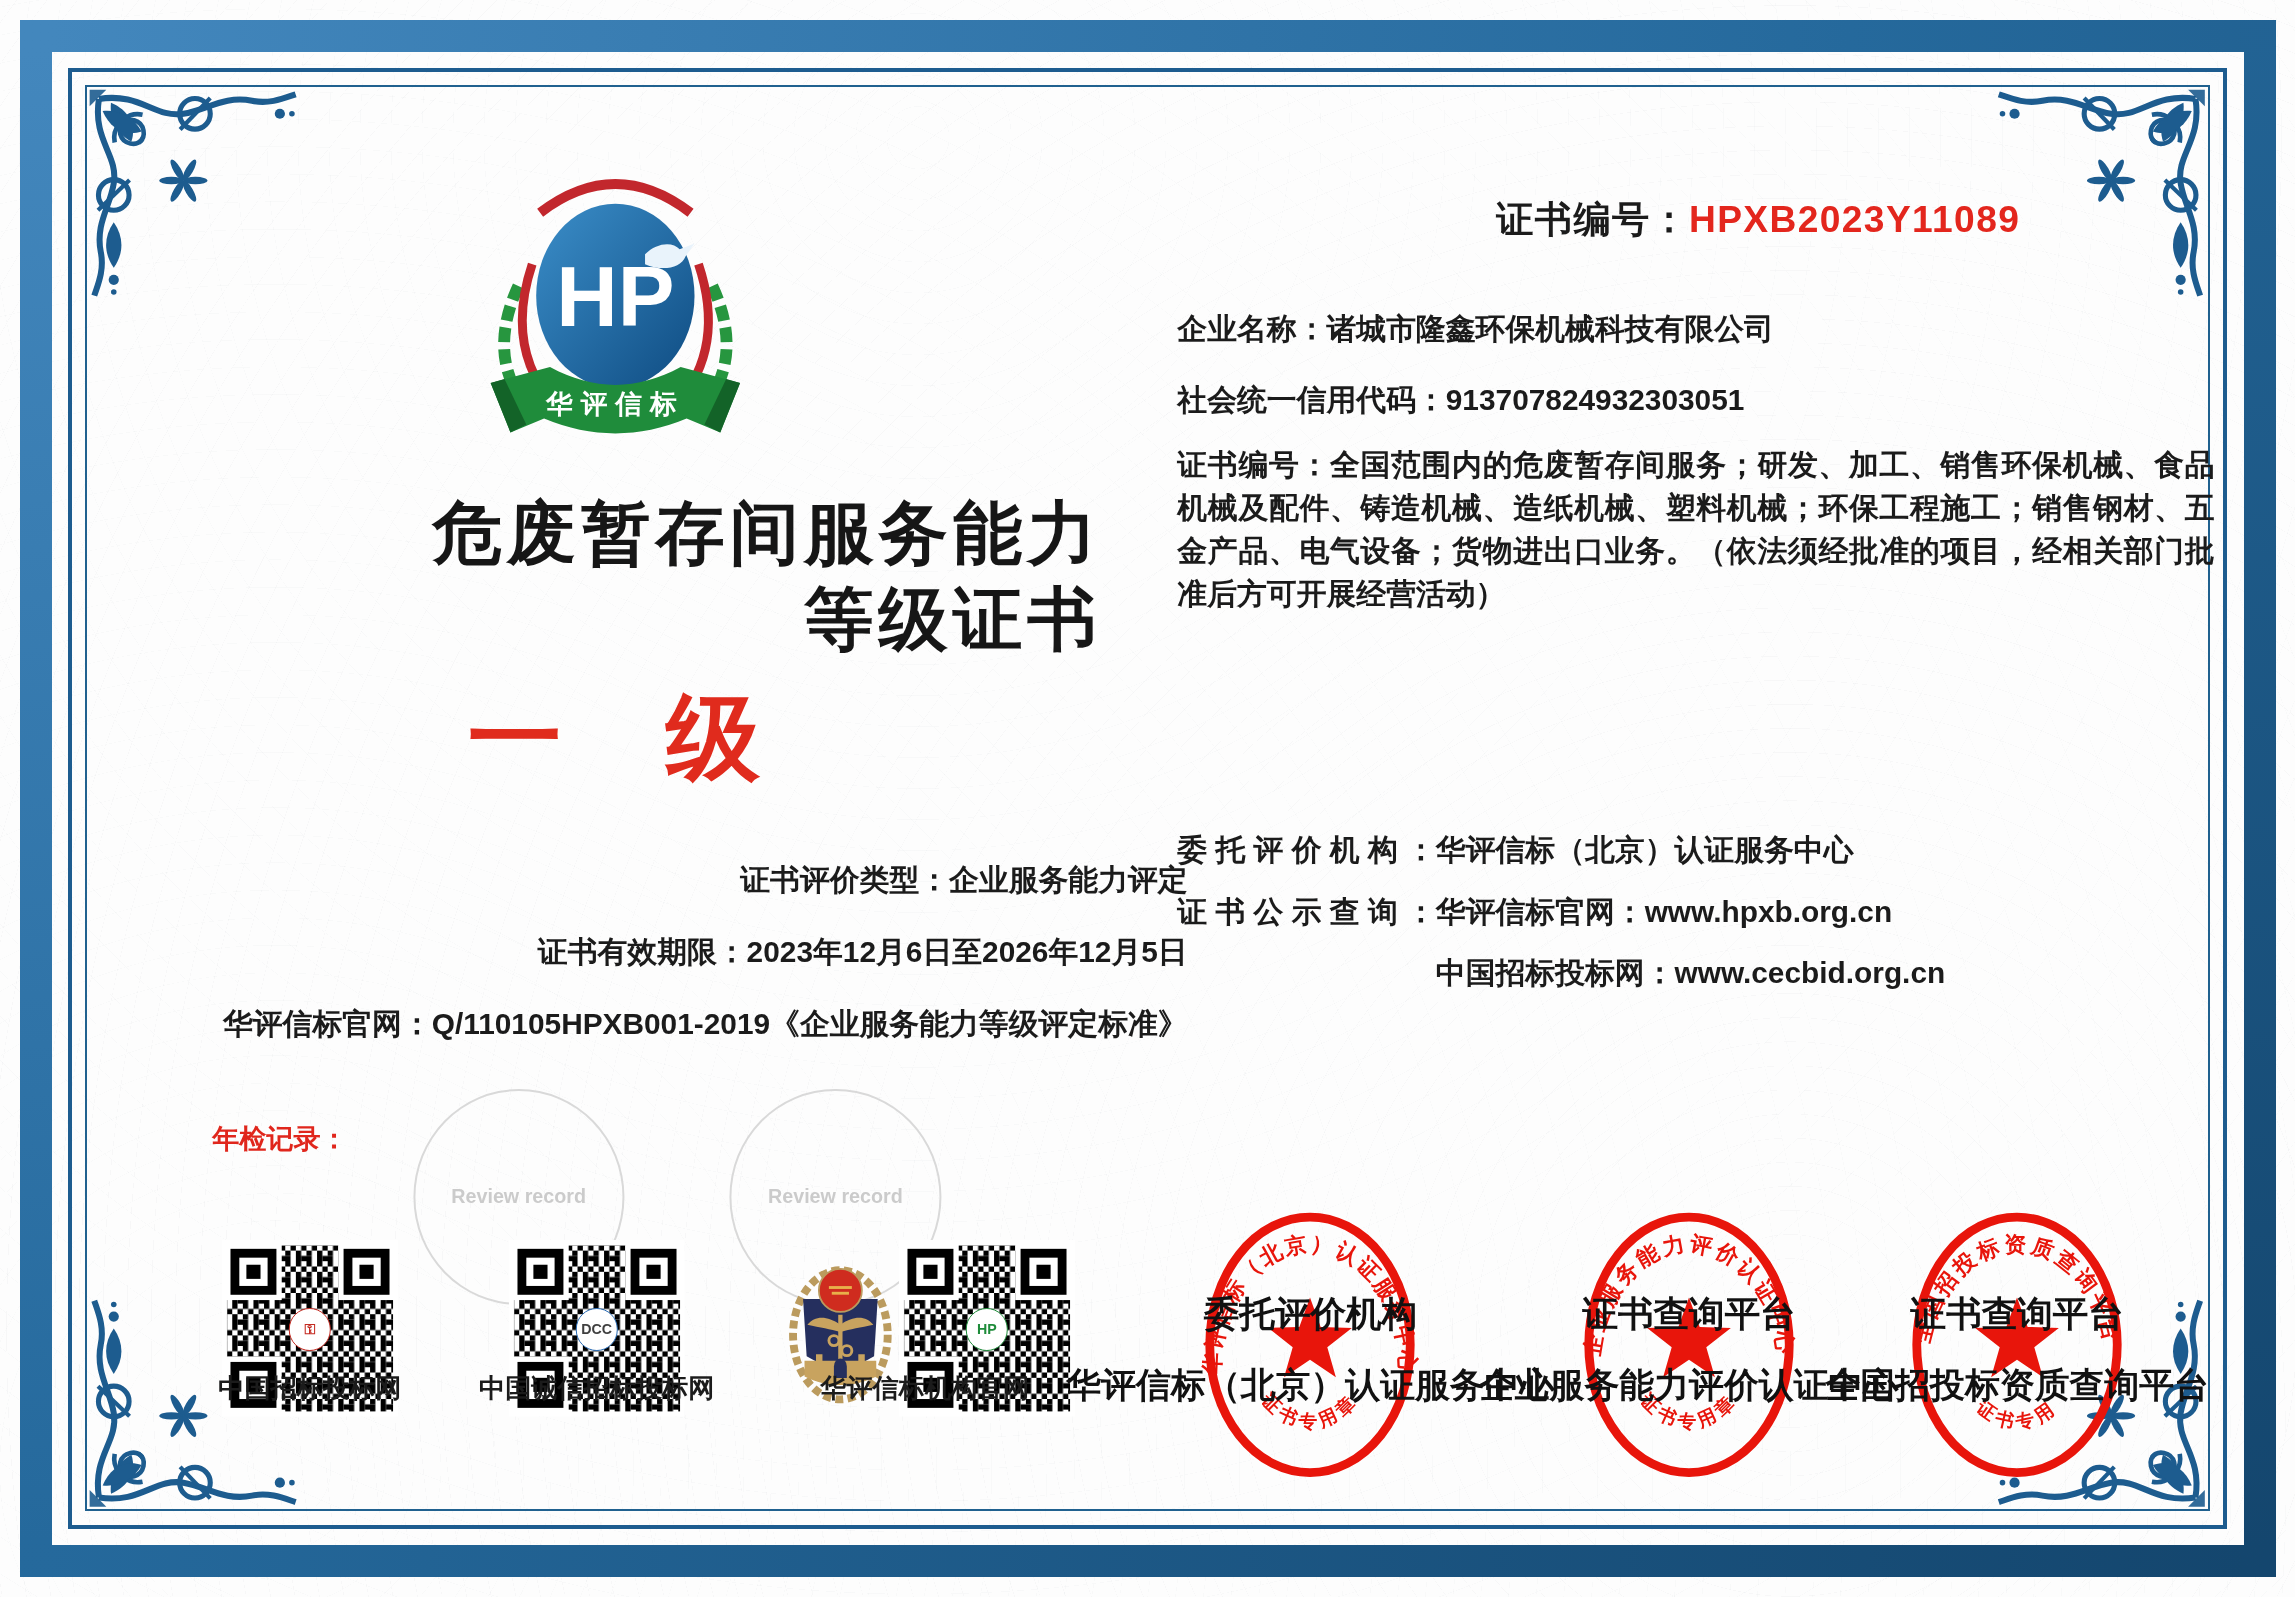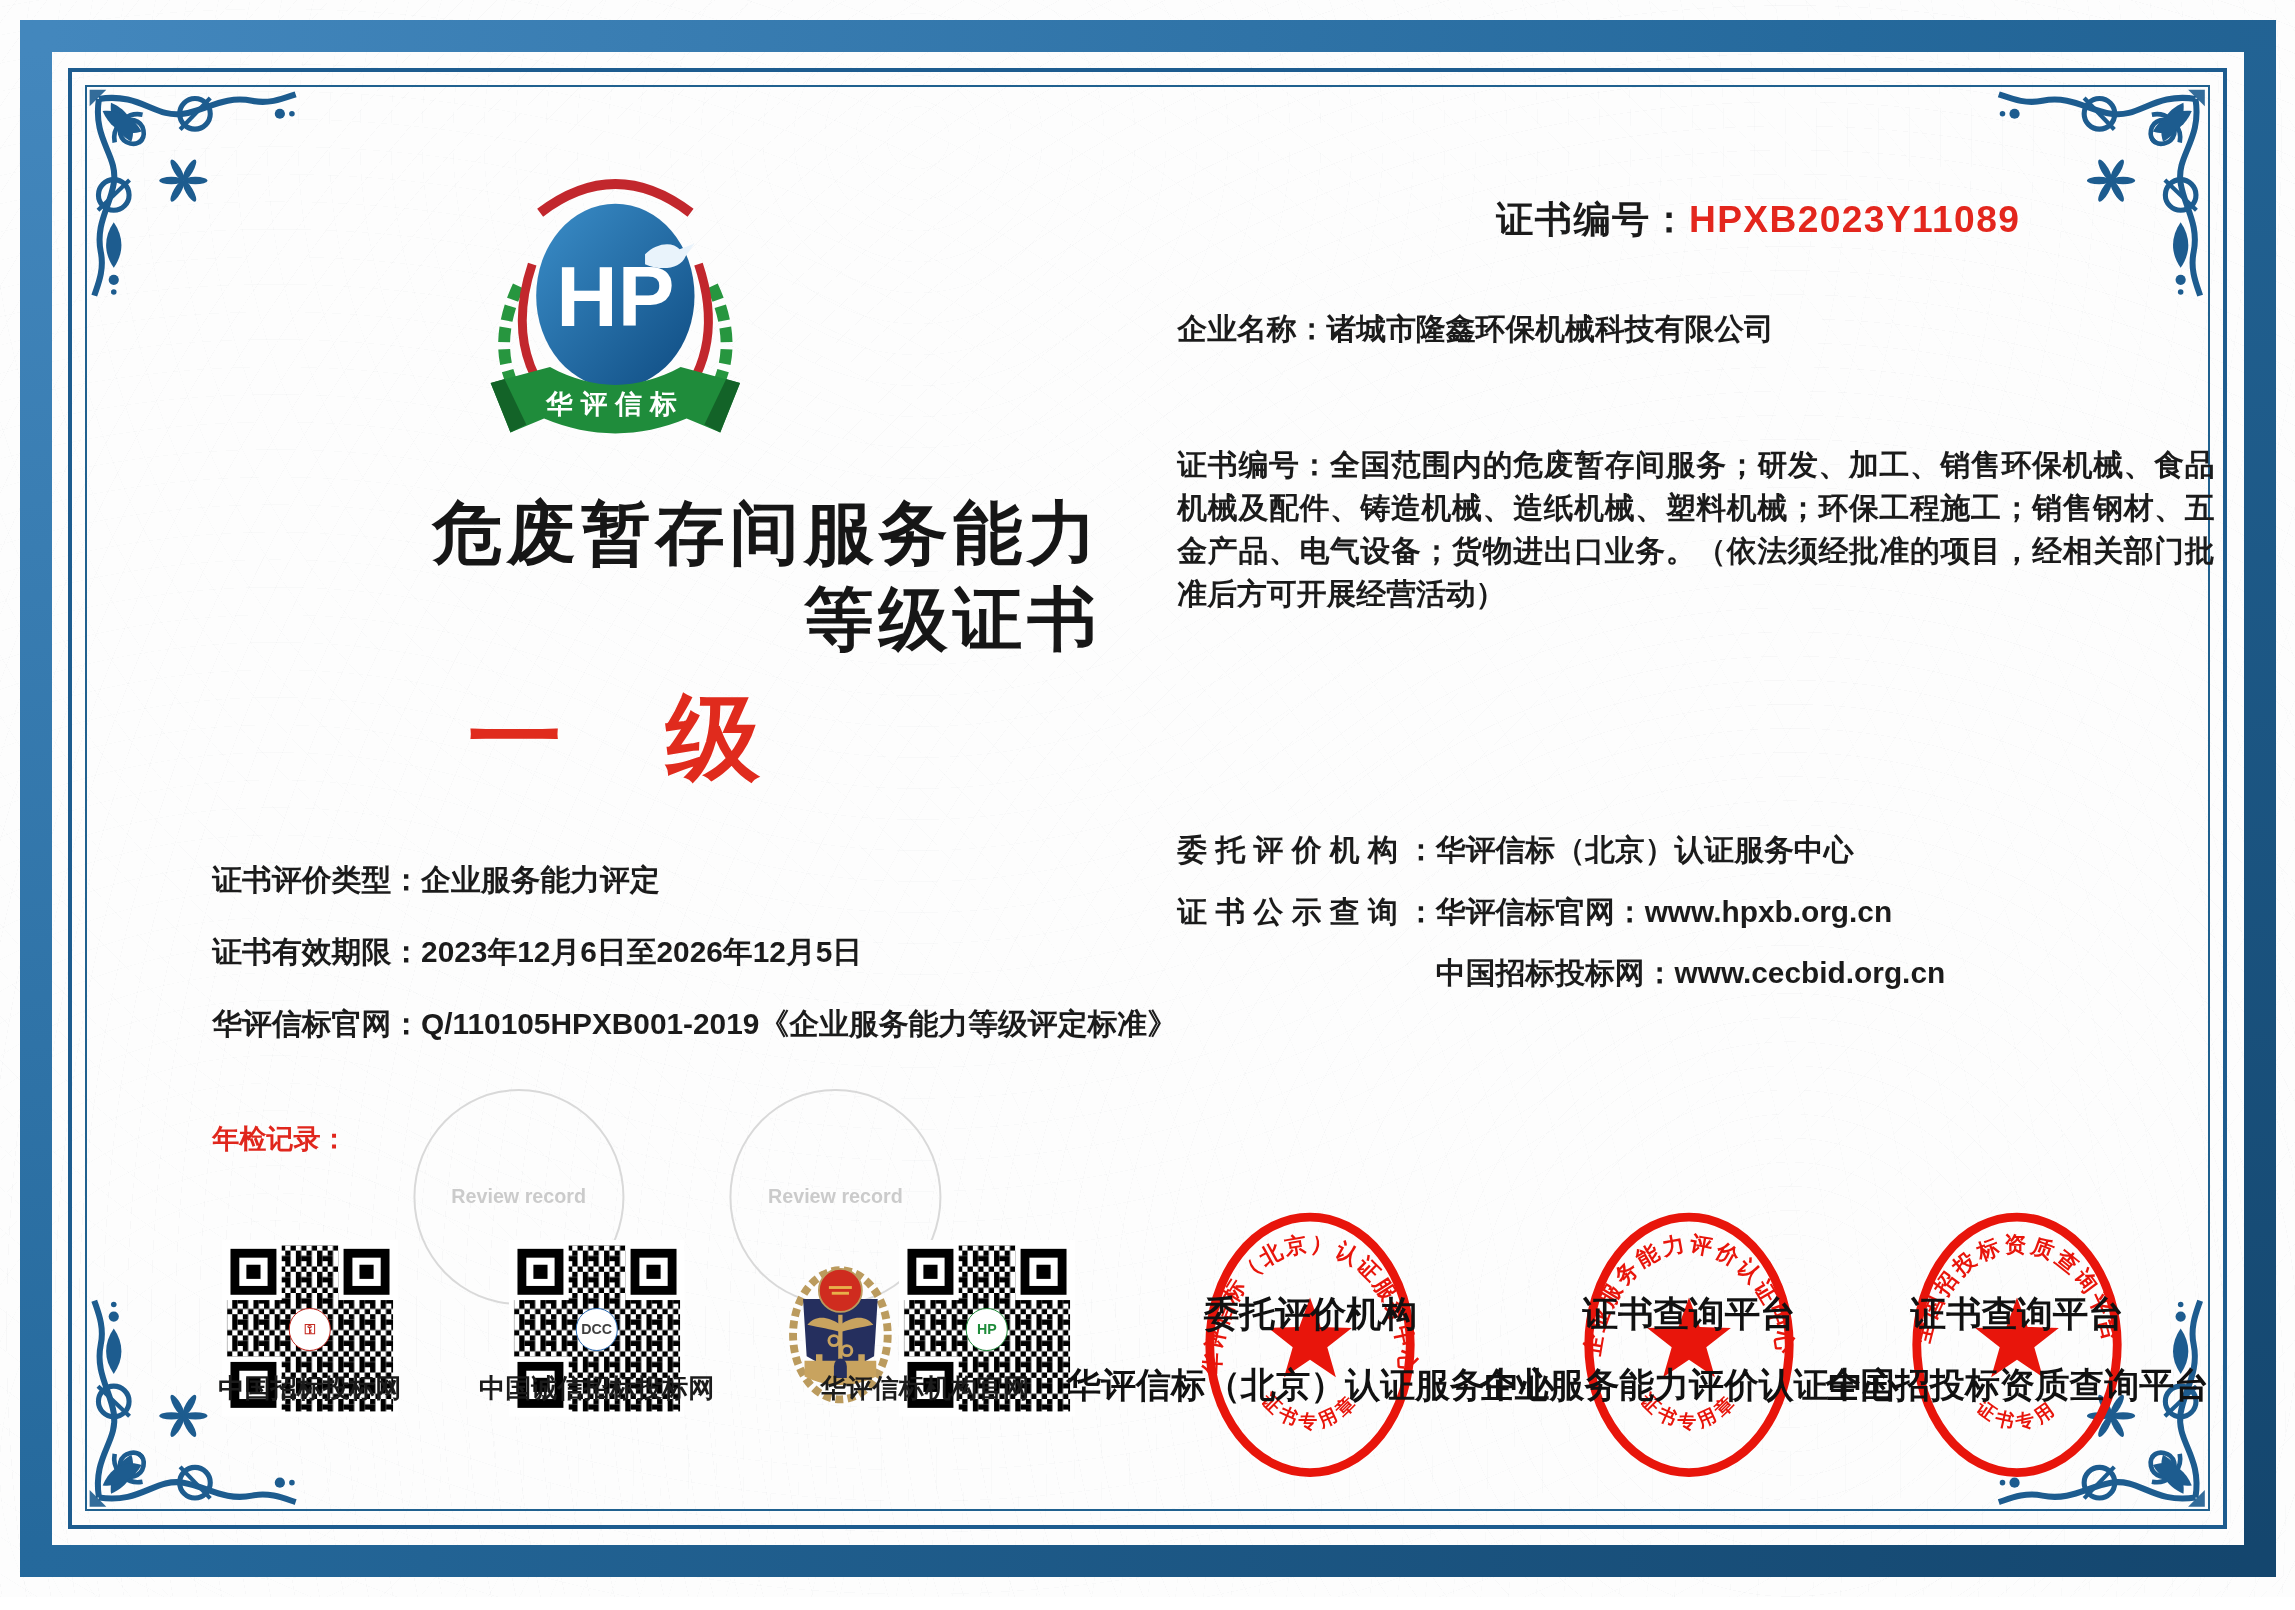--- a/index.html
+++ b/index.html
@@ -44,21 +44,21 @@
   .row-service { position:absolute; left:51.3vw; top:19.35vw; width:45.2vw; font-size:1.30vw; font-weight:900; line-height:1.44; text-align:justify; }
 
   
   .logo { position:absolute; left:19.9vw; top:7.2vw; width:13.8vw; height:13.3vw; }
   .title-l { position:absolute; left:5.5vw; width:42.5vw; text-align:right; font-weight:900; font-size:3.02vw; letter-spacing:0.22vw; color:#161616; }
   .t1 { top:21.2vw; }
   .t2 { top:24.95vw; }
   .level { position:absolute; left:5.5vw; width:42.5vw; top:29.4vw; text-align:center; color:#e02b1d; font-size:4.1vw; font-weight:900; letter-spacing:1.7vw; text-indent:1.7vw; }
 
   .details { position:absolute; left:9.25vw; top:37.3vw; width:42.5vw; font-size:1.30vw; font-weight:900; }
-  .details p { margin:0 0 1.05vw 0; padding-left:9.7vw; text-indent:-9.7vw; line-height:1.6; }
+  .details p { margin:0 0 1.05vw 0; padding-left:9.7vw; text-indent:-9.7vw; line-height:1.6;text-align:right; }
 
   
   .agency { position:absolute; left:51.3vw; top:36.15vw; font-size:1.30vw; font-weight:700; }
   .query { position:absolute; left:51.3vw; top:38.85vw; font-size:1.30vw; font-weight:900; display:flex; }
   .query .lines p { margin:0 0 0.88vw 0; white-space:nowrap; }
 
   
   .review-label { position:absolute; left:9.25vw; top:48.85vw; color:#e0261c; font-size:1.18vw; font-weight:900; }
   .review-circle {
     position:absolute; top:47.45vw; width:9.2vw; height:9.4vw; border:0.11vw solid #d9d9d9;
@@ -195,20 +195,23 @@
     <text x="160" y="246" text-anchor="middle" font-size="27" font-weight="900" fill="#ffffff" letter-spacing="8" font-family="Liberation Sans, sans-serif">华评信标</text>
   </svg>
 
   <div class="cert-no">
     <span>证书编号：</span><span class="num">HPXB2023Y11089</span>
   </div>
 
   <div class="row-company">
     <span>企业名称：</span><span>诸城市隆鑫环保机械科技有限公司</span>
   </div>
+  <div class="row-credit">
+    <span>社会统一信用代码：</span><span>913707824932303051</span>
+  </div>
   <div class="row-service">
     <span>证书编号：</span><span>全国范围内的危废暂存间服务；研发、加工、销售环保机械、食品机械及配件、铸造机械、造纸机械、塑料机械；环保工程施工；销售钢材、五金产品、电气设备；货物进出口业务。（依法须经批准的项目，经相关部门批准后方可开展经营活动）</span>
   </div>
 
   <div class="title-l t1">危废暂存间服务能力</div>
   <div class="title-l t2">等级证书</div>
   <div class="level">一 级</div>
 
   <div class="details">
     <p><span>证书评价类型：</span><span>企业服务能力评定</span></p>

